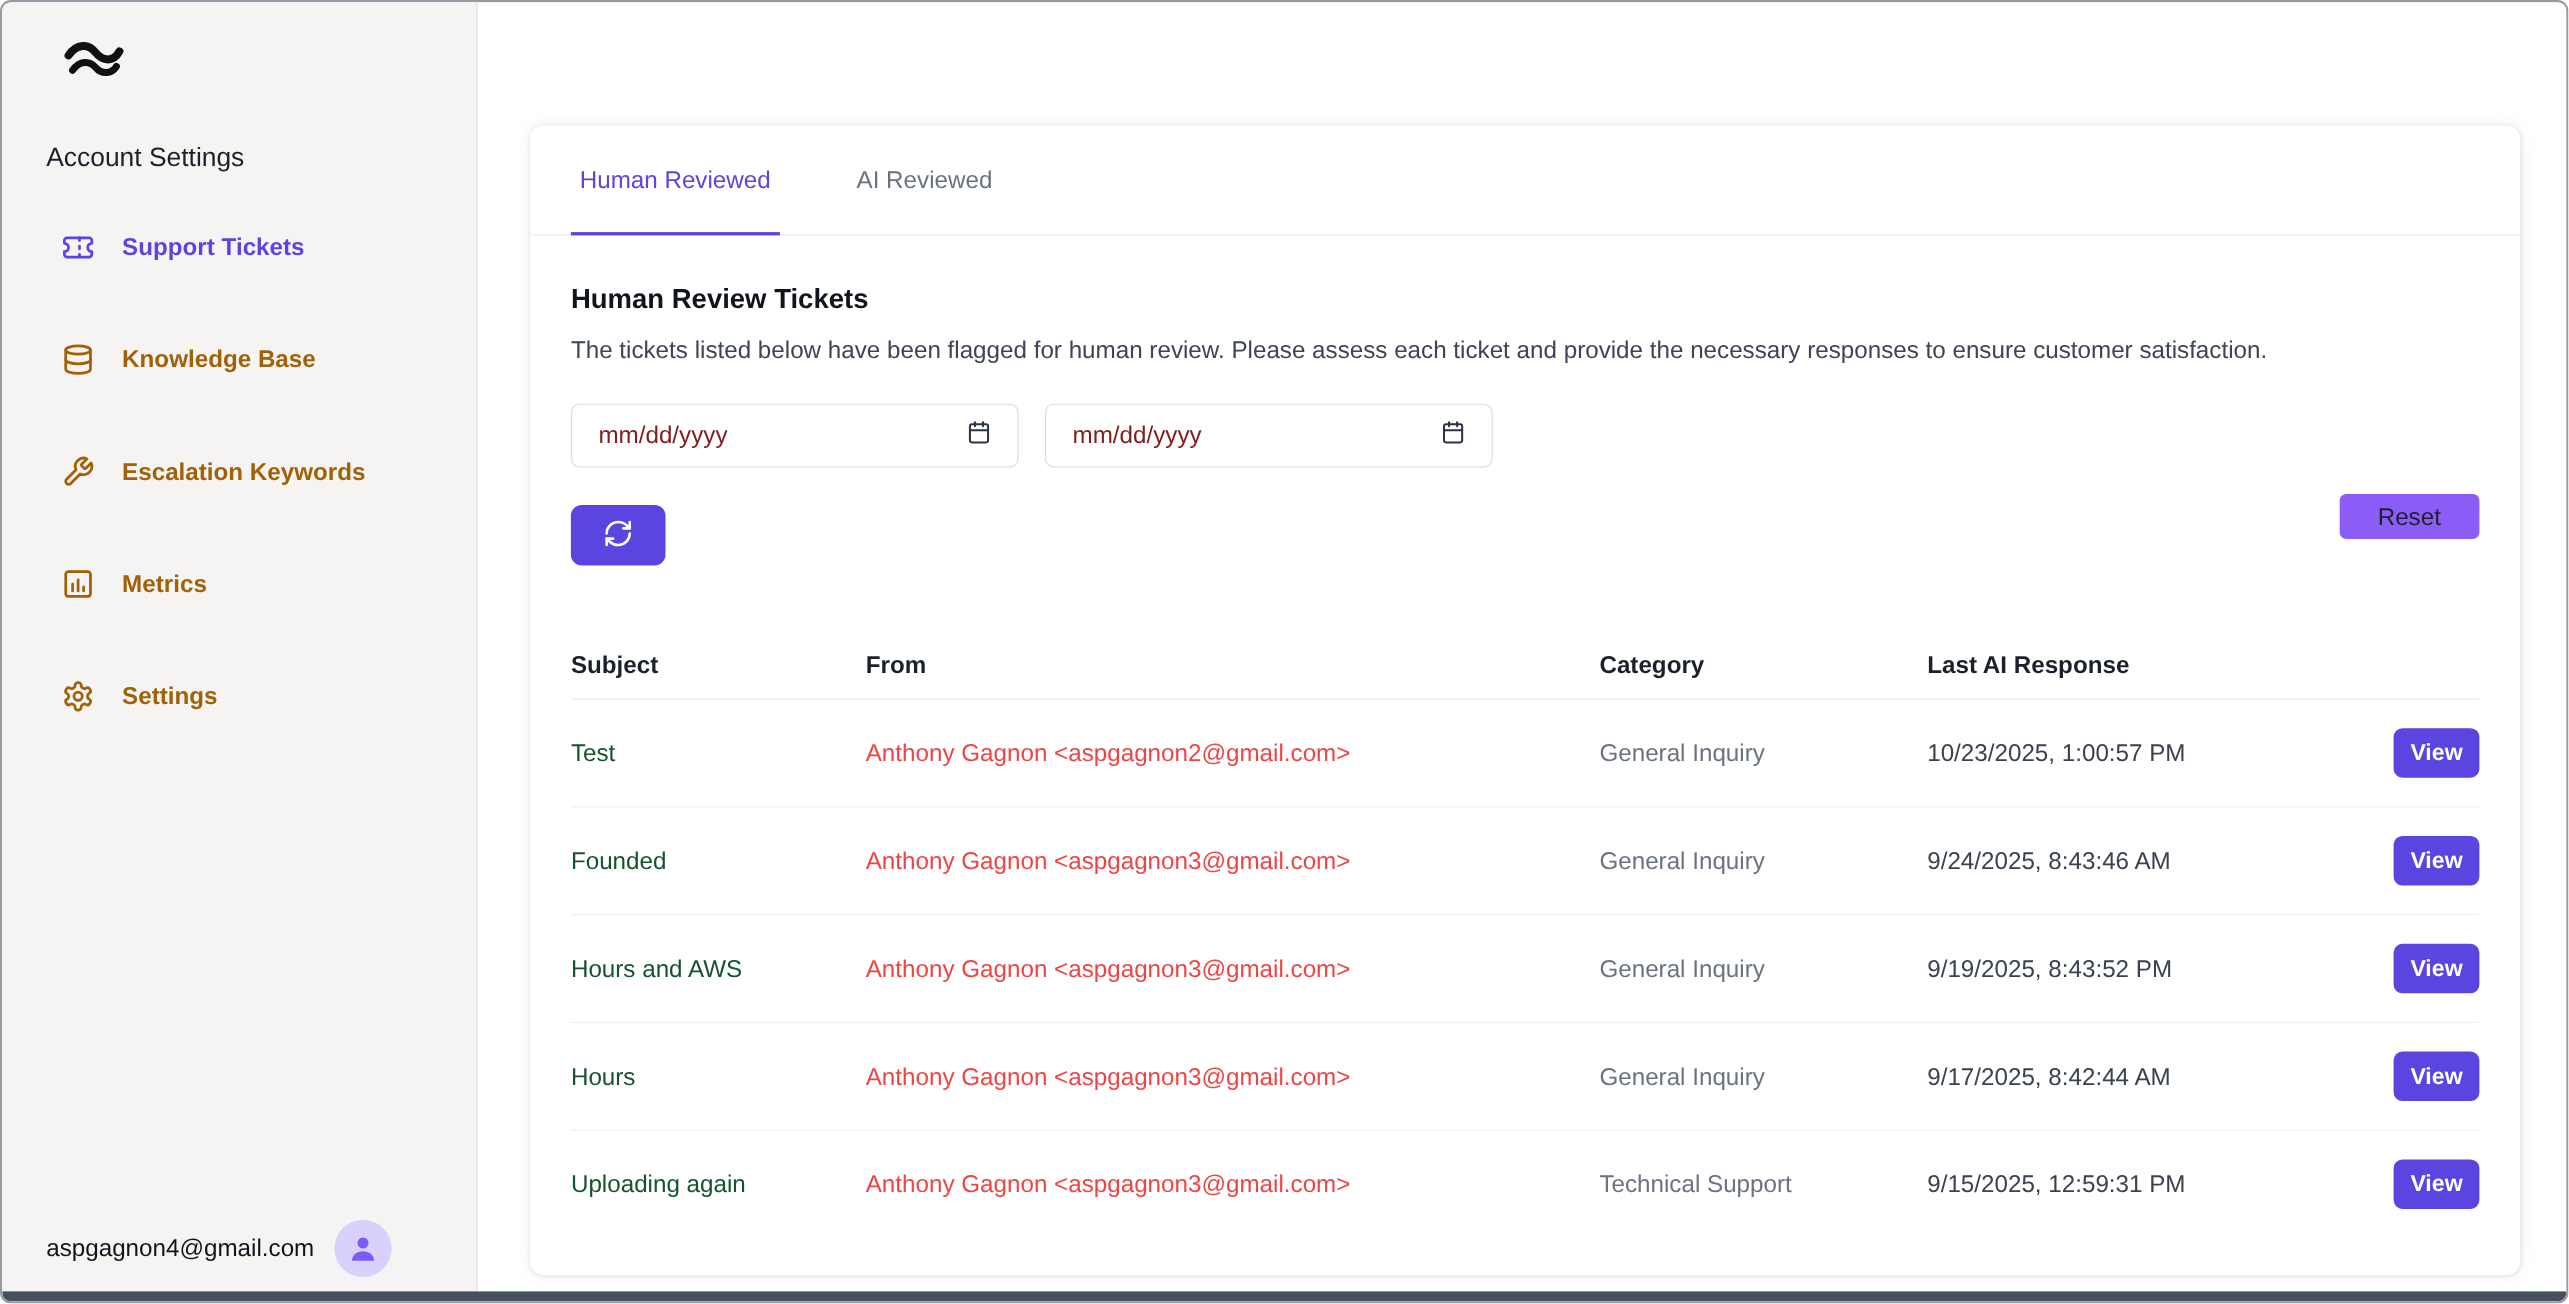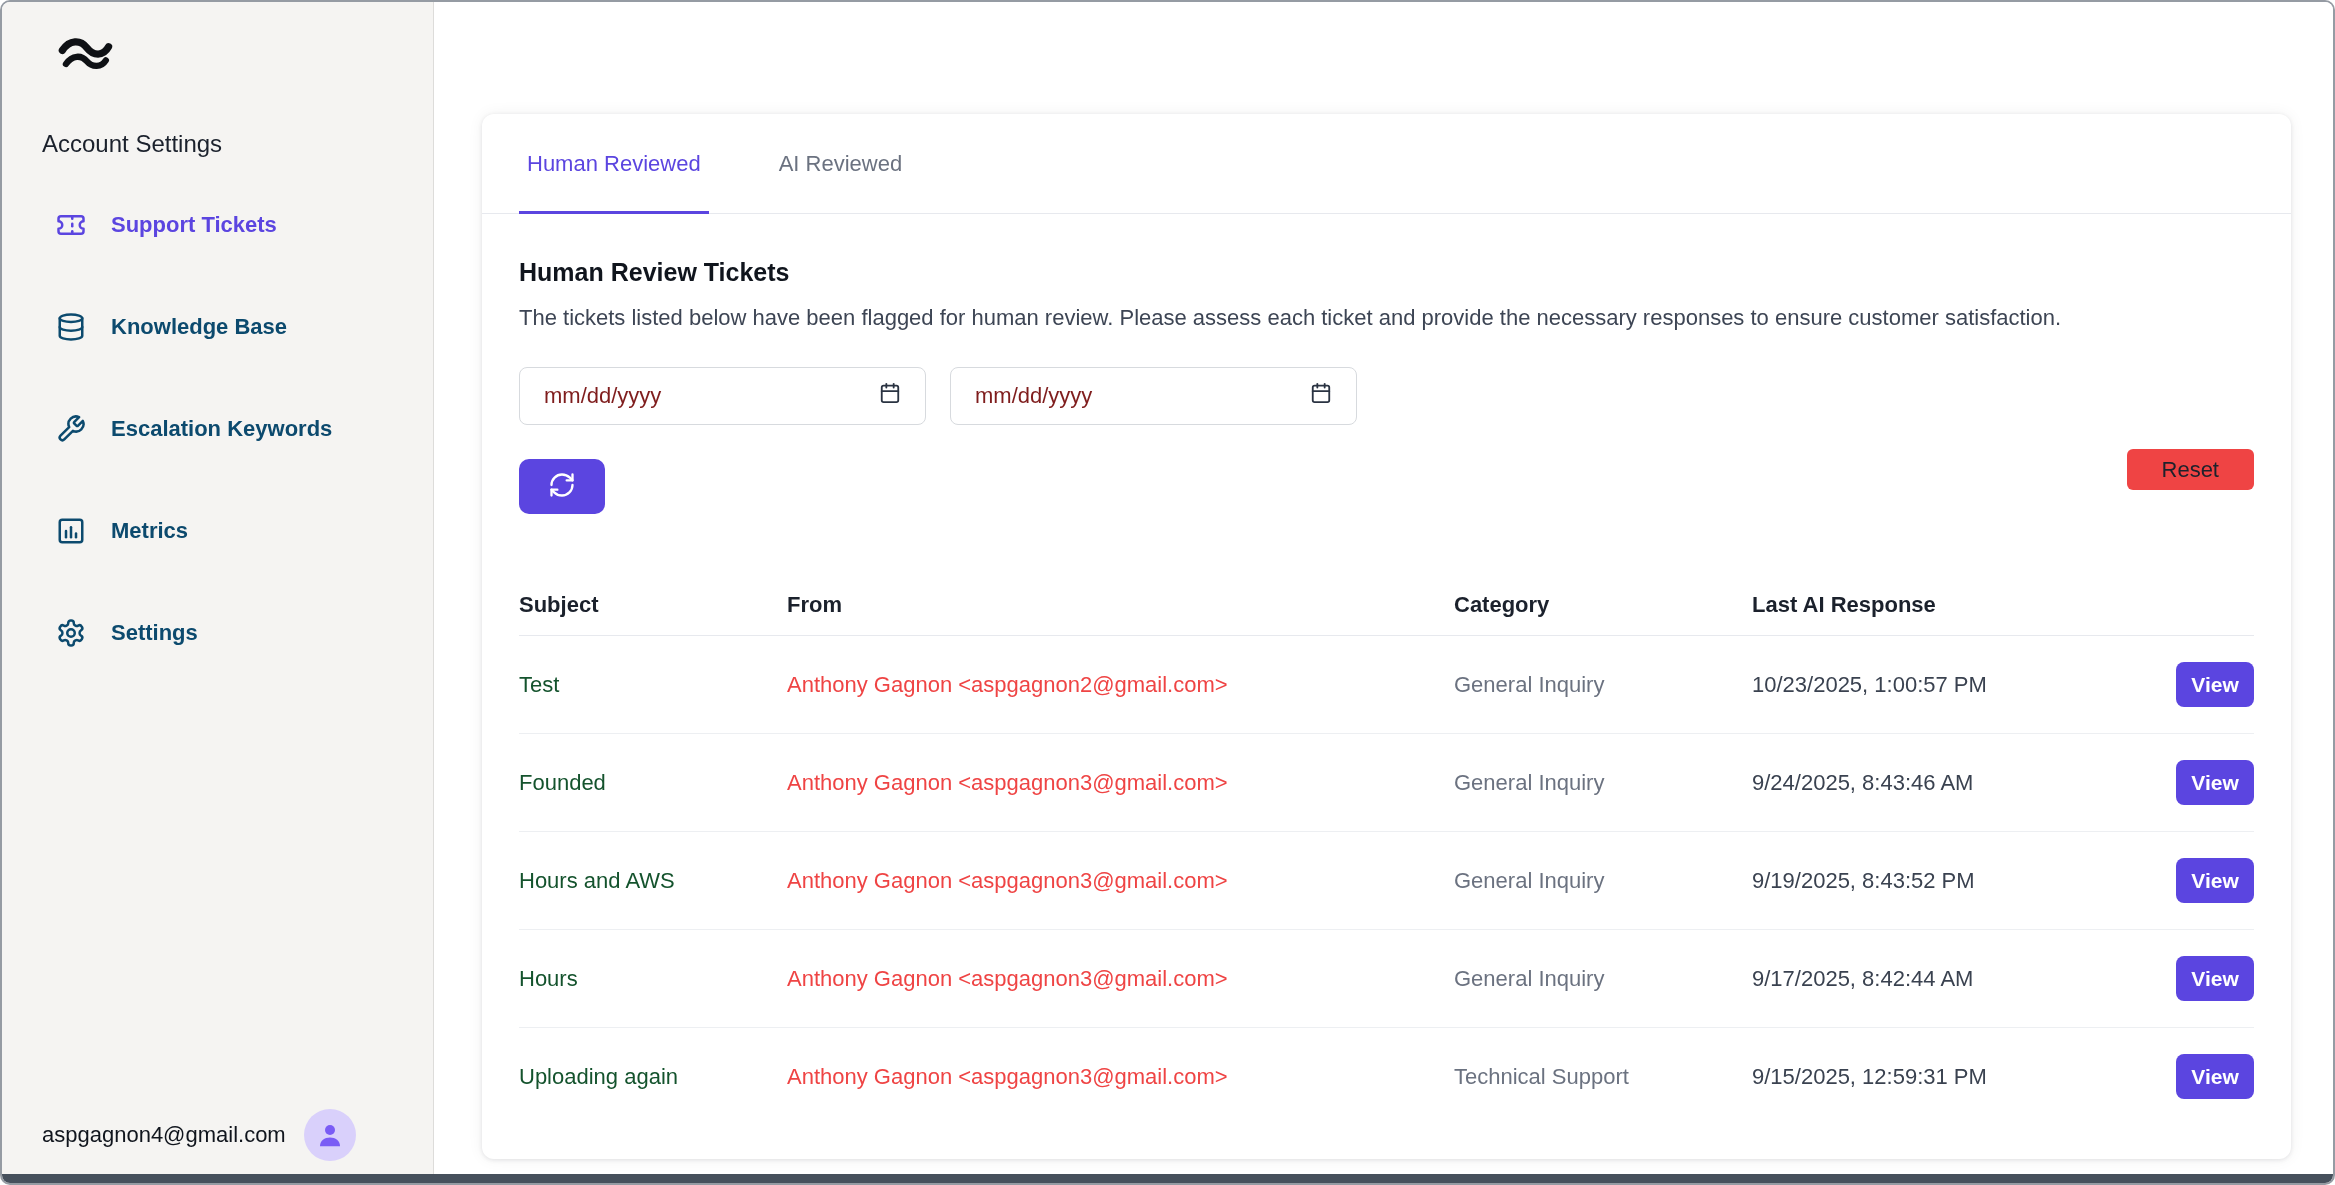--- a/index.html
+++ b/index.html
@@ -15,21 +15,21 @@
     overflow:hidden;background:#ffffff;
   }
   
   .sidebar{
     position:absolute;left:0;top:0;bottom:0;width:432px;
     background:#f5f4f2;border-right:1px solid #dddcda;box-sizing:border-box;
   }
   .logo{margin:30px 0 0 54px;width:58px;height:44px;color:#0f1115;}
   .sidebar-title{margin:54px 0 0 40px;font-size:24px;font-weight:400;color:#1b212c;}
   .nav{margin-top:16px;}
-  .nav-item{display:flex;align-items:center;gap:25px;height:102px;padding-left:54px;cursor:pointer;color:#0c4a6e;}
+  .nav-item{display:flex;align-items:center;gap:25px;height:102px;padding-left:54px;cursor:pointer;color:#a16207;}
   .nav-icon{width:30px;height:30px;display:flex;flex:none;}
   .nav-icon svg{width:30px;height:30px;}
   .nav-label{font-size:22px;font-weight:700;white-space:nowrap;}
   .nav-item.active{color:#5b45e0;}
   .user{position:absolute;left:40px;bottom:22px;display:flex;align-items:center;gap:18px;}
   .user-email{font-size:22px;color:#10151d;}
   .avatar{width:52px;height:52px;border-radius:50%;background:#d9d0fb;display:flex;align-items:center;justify-content:center;color:#7a5cf5;flex:none;}
   .avatar svg{width:30px;height:30px;}
   
   .main{position:absolute;left:433px;top:0;right:0;bottom:0;background:#ffffff;}
@@ -54,21 +54,21 @@
   .select-field{width:417px;color:#10151d;}
   .date-field{width:407px;color:#7f1d1d;}
   .field svg{flex:none;}
   .actions{position:relative;margin-top:34px;height:56px;}
   .refresh-btn{
     position:absolute;left:0;top:0;width:86px;height:55px;border:none;border-radius:10px;
     background:#5b45e0;color:#fff;display:flex;align-items:center;justify-content:center;cursor:pointer;
   }
   .reset-btn{
     position:absolute;right:0;top:-10px;height:41px;padding:0 35px;border:none;border-radius:6px;
-    background:#ef4444;color:#1c222c;font-size:22px;font-family:inherit;cursor:pointer;
+    background:#8b5cf6;color:#1c222c;font-size:22px;font-family:inherit;cursor:pointer;
   }
   .table{margin-top:60px;}
   .thead,.tr{display:grid;grid-template-columns:268px 667px 298px 1fr 130px;align-items:center;}
   .thead{height:60px;border-bottom:1px solid #e7e9ee;font-size:22px;font-weight:700;color:#1b212c;}
   .tr{height:97px;border-bottom:1px solid #edeff2;font-size:22px;}
   .tr:last-child{border-bottom:none;}
   .td{white-space:nowrap;overflow:hidden;text-overflow:ellipsis;}
   .td.subject{color:#14532d;}
   .td.from{color:#ef4444;}
   .td.category{color:#6b7280;}

